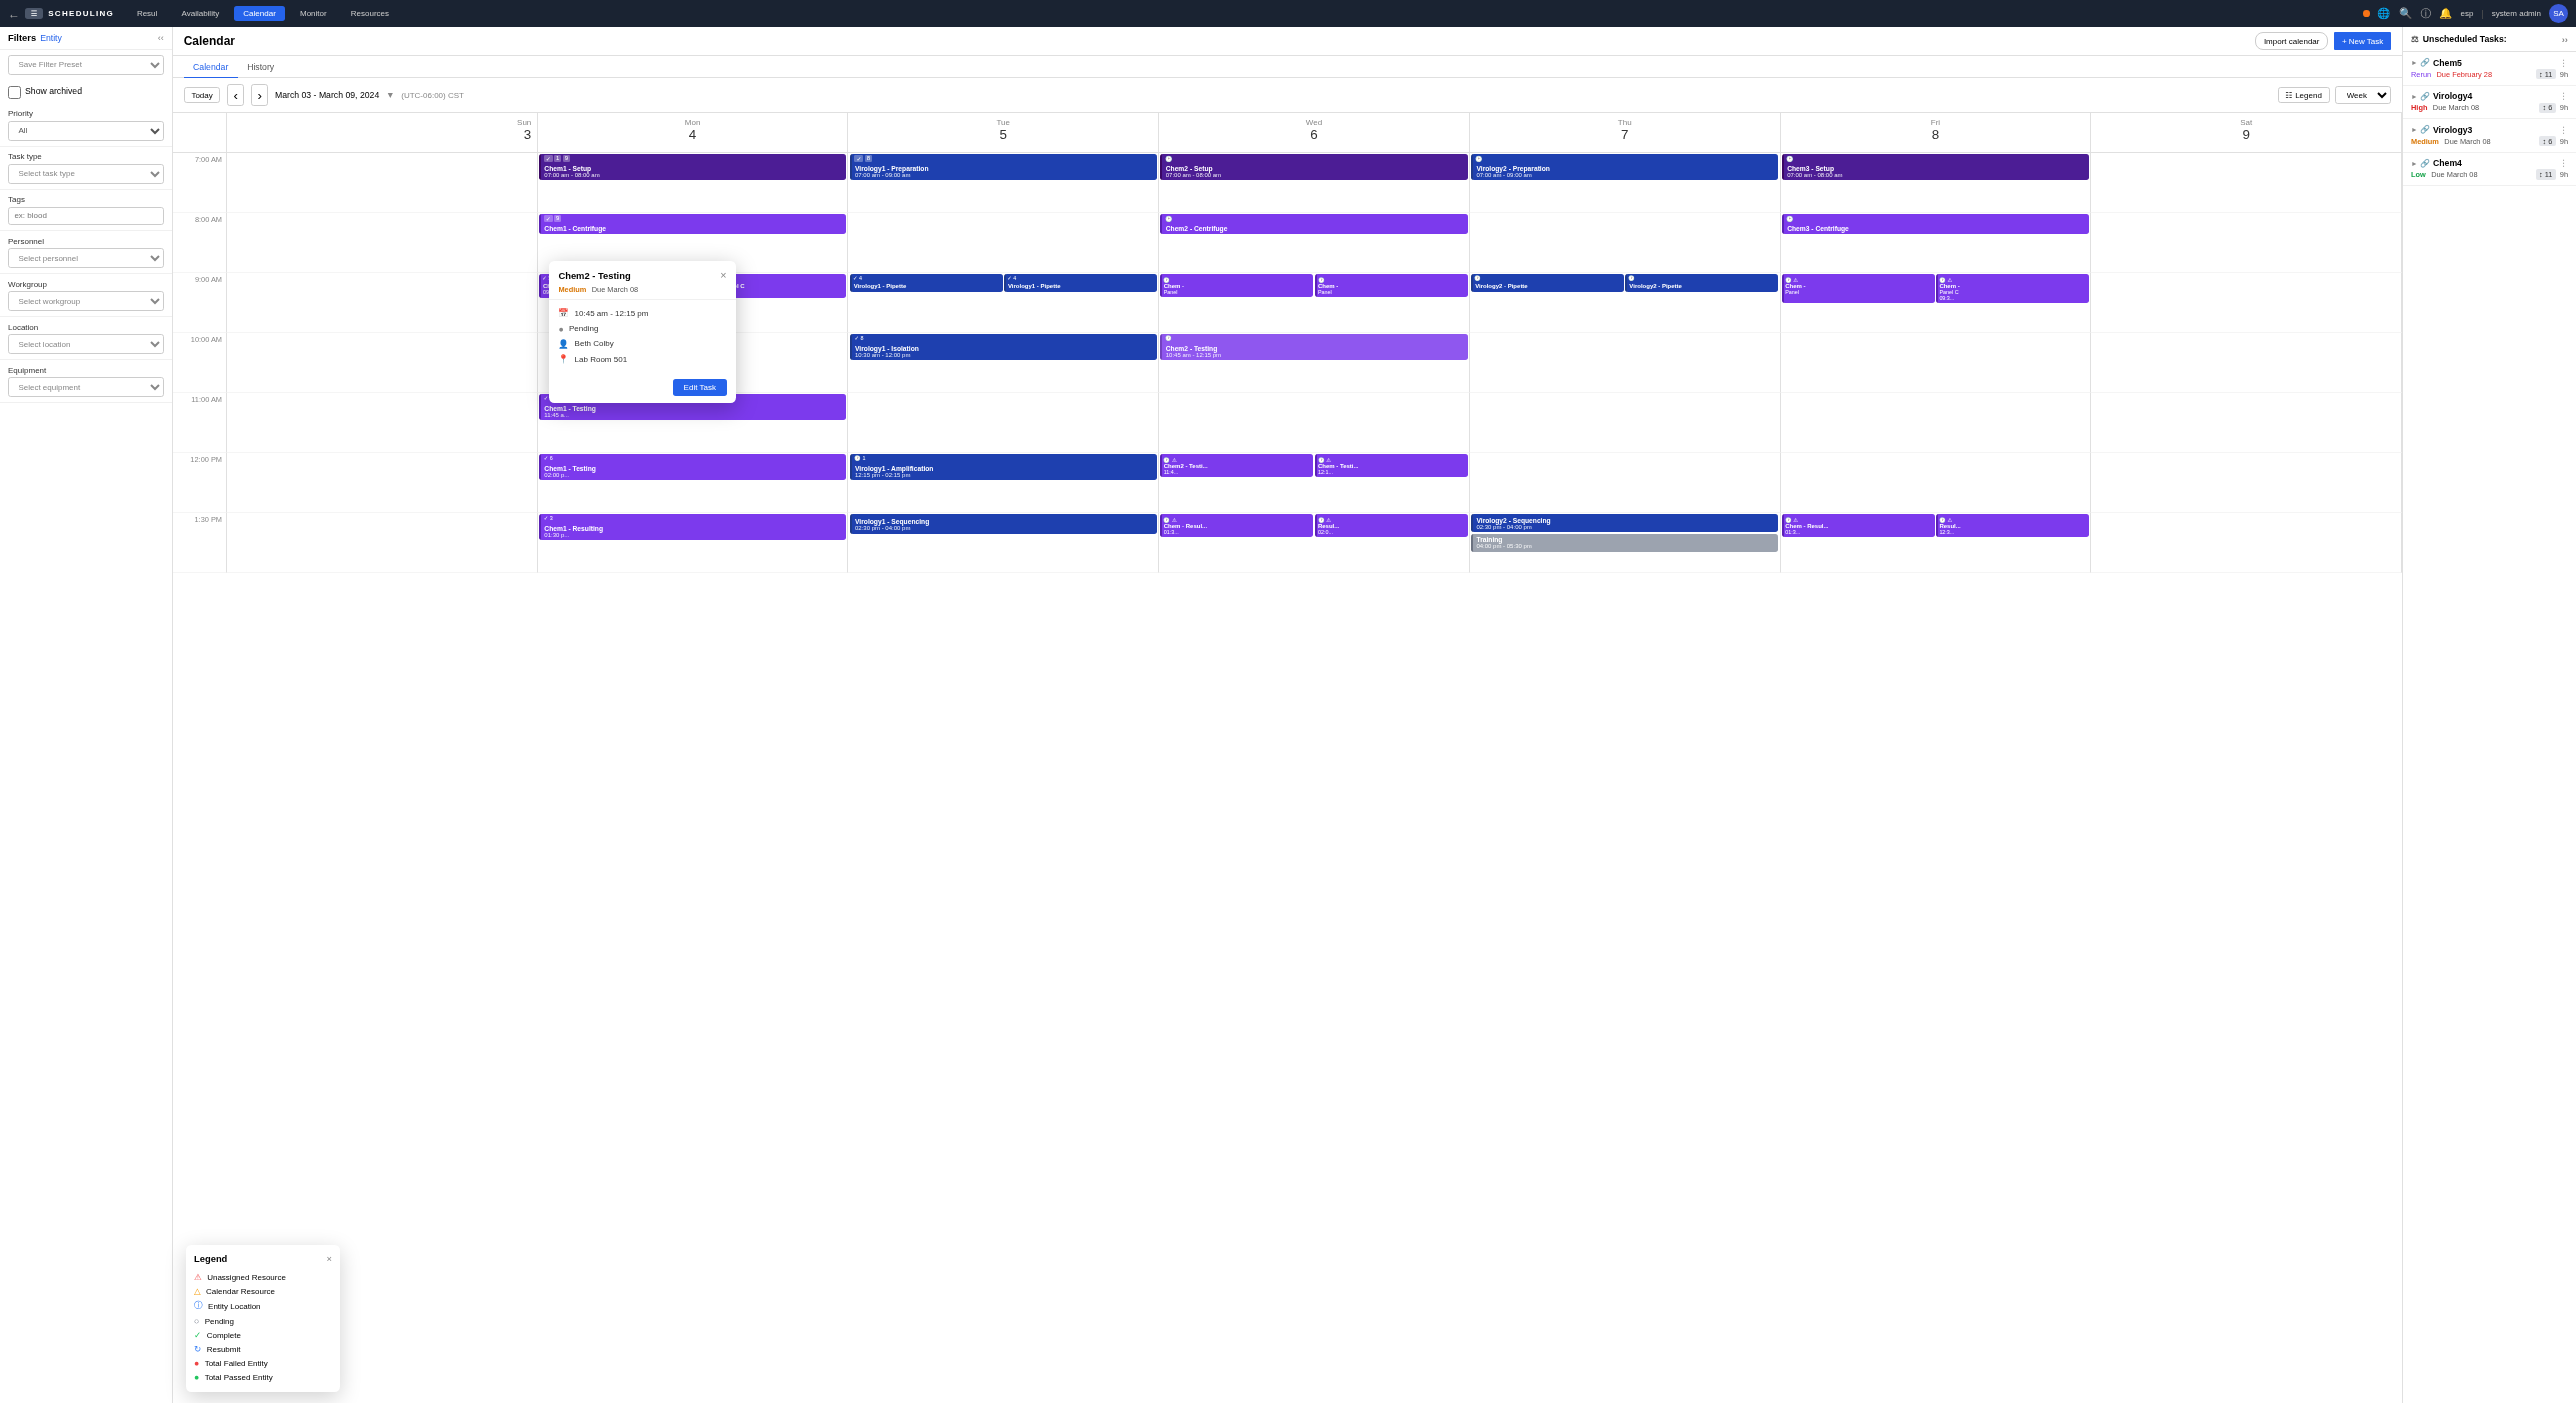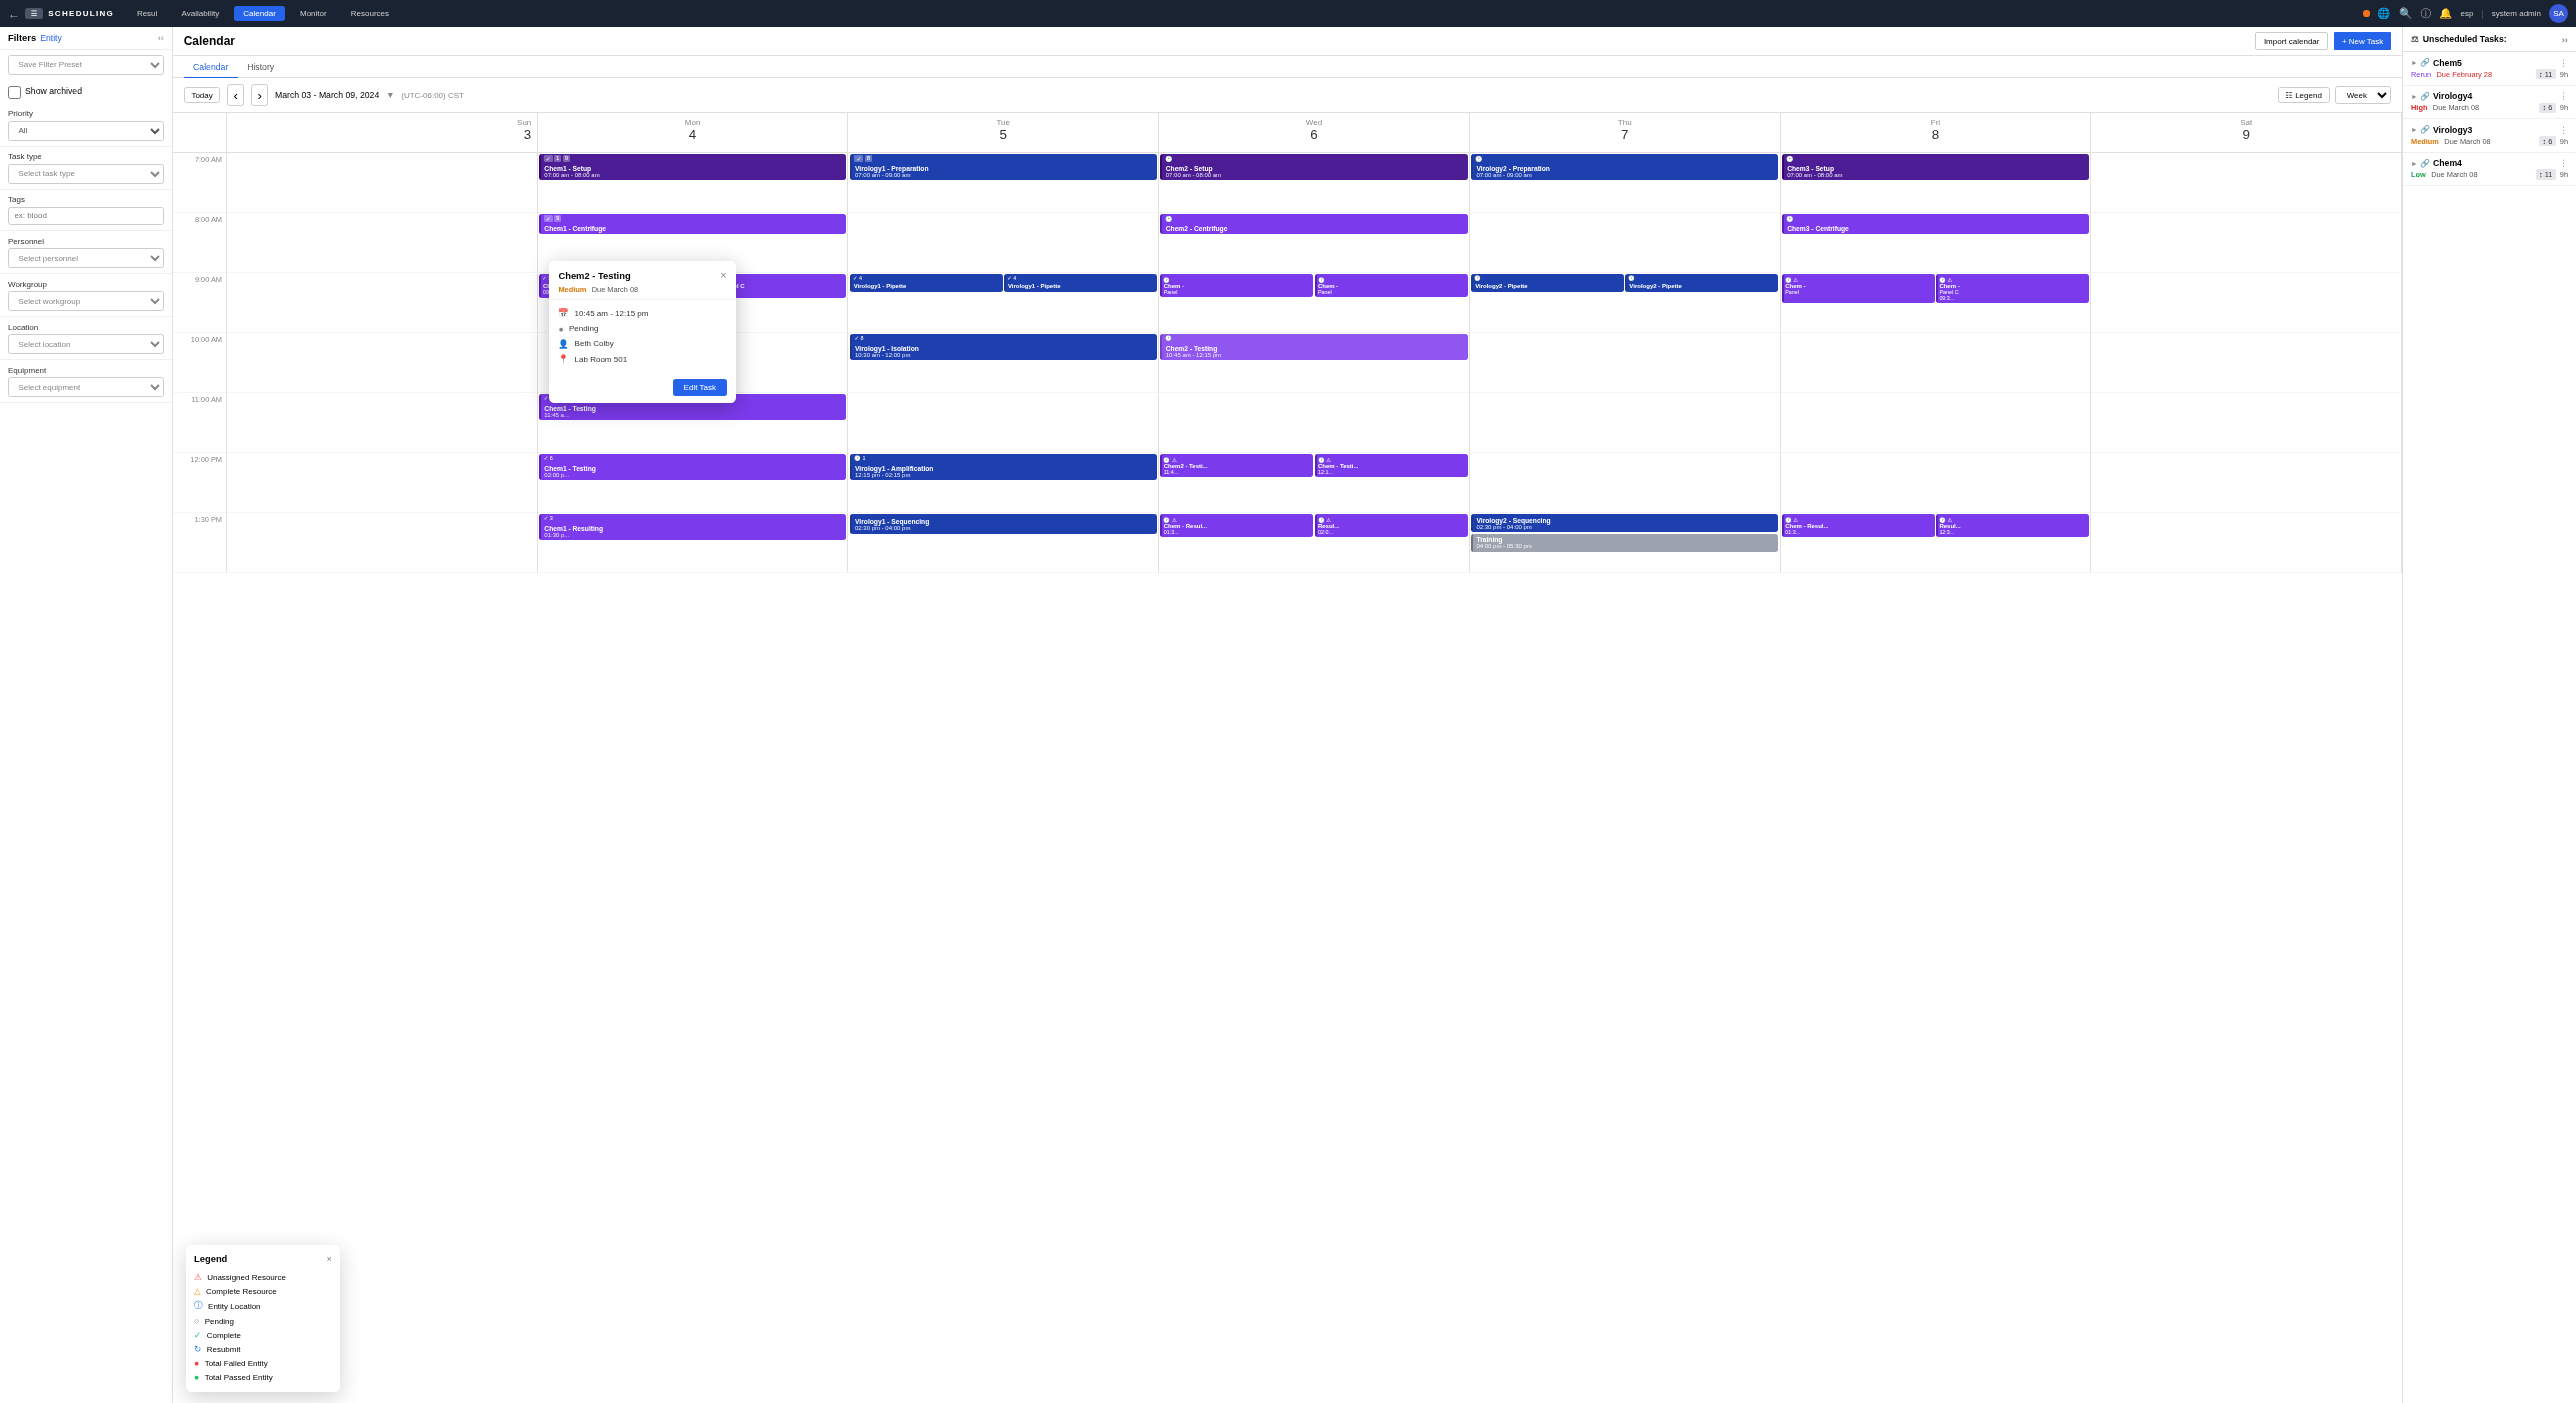--- a/index.html
+++ b/index.html
@@ -151,21 +151,21 @@
         <option>Select equipment</option>
       </select>
     </div>
   </div>
 
   <div class="content-area">
 
     <div class="page-header">
       <span style="font-size:12px;font-weight:600;">Calendar</span>
       <div style="display:flex;gap:5.4px;">
-        <button style="padding:3.3px 8px;border:0.7px solid #ccc;border-radius:2px;background:white;cursor:pointer;font-size:8px;display:flex;align-items:center;gap:2.7px;">Import calendar</button>
+        <button style="padding:3.3px 8px;border:0.7px solid #ccc;border-radius:8px;background:white;cursor:pointer;font-size:8px;display:flex;align-items:center;gap:2.7px;">Import calendar</button>
         <button style="padding:3.3px 8px;border:none;border-radius:1px;background:#2563eb;color:white;cursor:pointer;font-size:8px;">+ New Task</button>
       </div>
     </div>
 
     <div style="display:flex;align-items:center;padding:0 10.7px;background:white;border-bottom:0.7px solid #e0e0e0;">
       <div style="padding:5.4px 9.4px;cursor:pointer;font-size:8.7px;color:#2563eb;border-bottom:1.3px solid #2563eb;margin-bottom:-0.7px;font-weight:500;">Calendar</div>
       <div style="padding:5.4px 9.4px;cursor:pointer;font-size:8.7px;color:#555;border-bottom:1.3px solid transparent;margin-bottom:-0.7px;">History</div>
     </div>
 
     <div style="display:flex;align-items:center;padding:5.4px 10.7px;background:white;border-bottom:0.7px solid #e0e0e0;gap:6.7px;">
@@ -626,21 +626,21 @@
   <div style="display:flex;align-items:center;justify-content:space-between;margin-bottom:6.7px;">
     <span style="font-size:9.4px;font-weight:600;">Legend</span>
     <span style="cursor:pointer;color:#888;font-size:9.4px;">×</span>
   </div>
   <div style="display:flex;align-items:center;gap:5.4px;padding:2px 0;font-size:8px;">
     <span style="color:#ef4444;font-size:8.7px;">⚠</span>
     <span>Unassigned Resource</span>
   </div>
   <div style="display:flex;align-items:center;gap:5.4px;padding:2px 0;font-size:8px;">
     <span style="color:#f59e0b;font-size:8.7px;">△</span>
-    <span>Complete Resource</span>
+    <span>Calendar Resource</span>
   </div>
   <div style="display:flex;align-items:center;gap:5.4px;padding:2px 0;font-size:8px;">
     <span style="color:#3b82f6;font-size:8.7px;">ⓘ</span>
     <span>Entity Location</span>
   </div>
   <div style="display:flex;align-items:center;gap:5.4px;padding:2px 0;font-size:8px;">
     <span style="color:#6b7280;font-size:8.7px;">○</span>
     <span>Pending</span>
   </div>
   <div style="display:flex;align-items:center;gap:5.4px;padding:2px 0;font-size:8px;">

